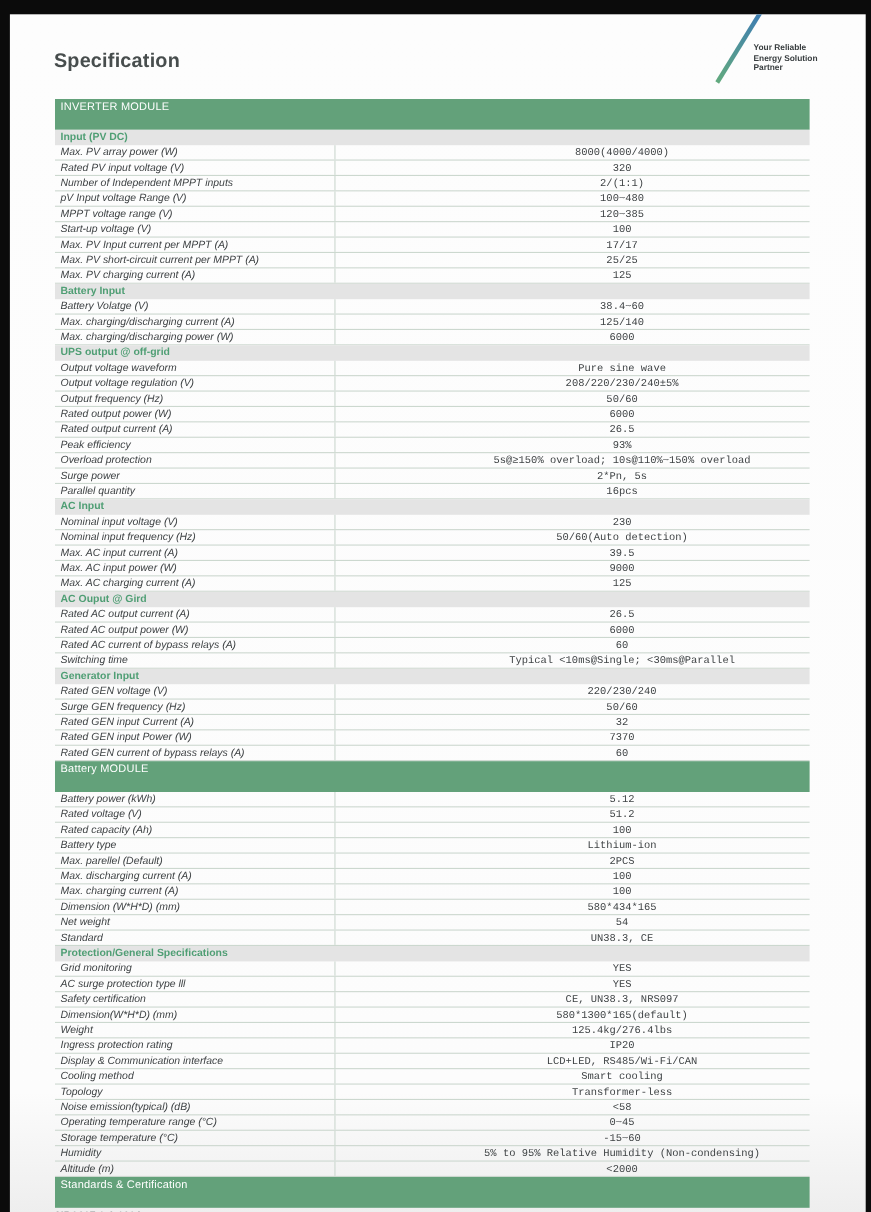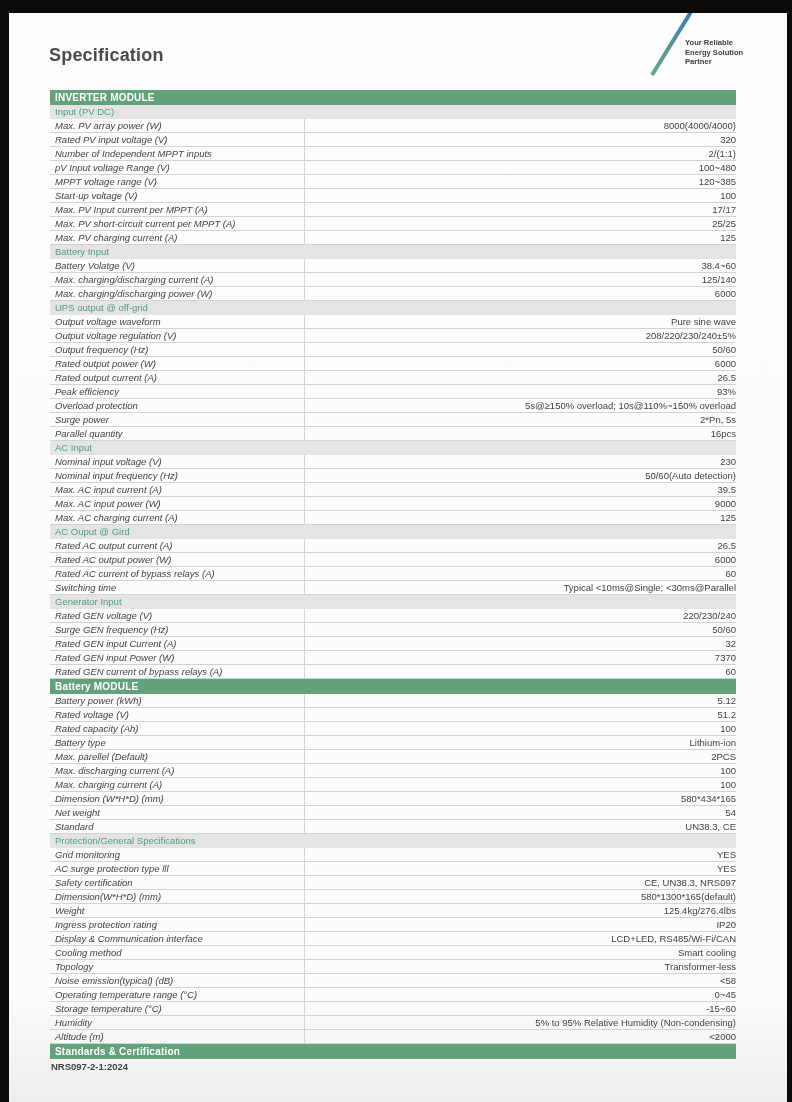--- a/index.html
+++ b/index.html
@@ -23,42 +23,42 @@
   }
   .logo{position:absolute;left:631px;top:0;width:150px;height:80px;}
   .logo svg{position:absolute;left:0;top:0;}
   .logo-text{
     position:absolute;left:45px;top:25px;width:100px;
     font-size:7.6px;font-weight:bold;line-height:9.6px;color:#383d3f;
     white-space:pre-line;
   }
   .spec-table{position:absolute;left:41px;top:77px;width:686px;}
   .module-header{
-    height:15px;line-height:15px;background:var(--accent);
-    color:#ffffff;font-size:10px;font-weight:bold;padding-left:5px;
+    height:28px;line-height:15px;background:var(--accent);
+    color:#ffffff;font-size:10px;font-weight:normal;padding-left:5px;
     letter-spacing:.2px;box-sizing:border-box;
   }
   .group-subheader{
     height:14px;line-height:14px;background:var(--subbg);
-    color:var(--subtext);font-size:9.5px;font-weight:normal;padding-left:5px;
+    color:var(--subtext);font-size:9.5px;font-weight:bold;padding-left:5px;
     box-sizing:border-box;
   }
   .spec-row{
     display:flex;height:14px;line-height:13px;
     border-bottom:1px solid var(--border);box-sizing:border-box;
   }
   .spec-label{
     width:255px;box-sizing:border-box;padding-left:5px;
     border-right:1px solid var(--border);
     font-size:9.5px;color:var(--label);overflow:hidden;white-space:nowrap;font-style:italic;
   }
   .spec-value{
     flex:1;box-sizing:border-box;padding-left:90px;
-    font-size:9.5px;color:var(--label);text-align:right;
-    overflow:hidden;white-space:nowrap;
+    font-size:9.5px;color:var(--label);text-align:center;
+    overflow:hidden;white-space:nowrap;font-family:Liberation Mono, monospace;
   }
   .footer-note{
     height:14px;line-height:15px;padding-left:1px;
     font-size:9.5px;color:var(--label);font-weight:bold;
   }
 </style>
 </head>
 <body>
 
 <div class="page">

